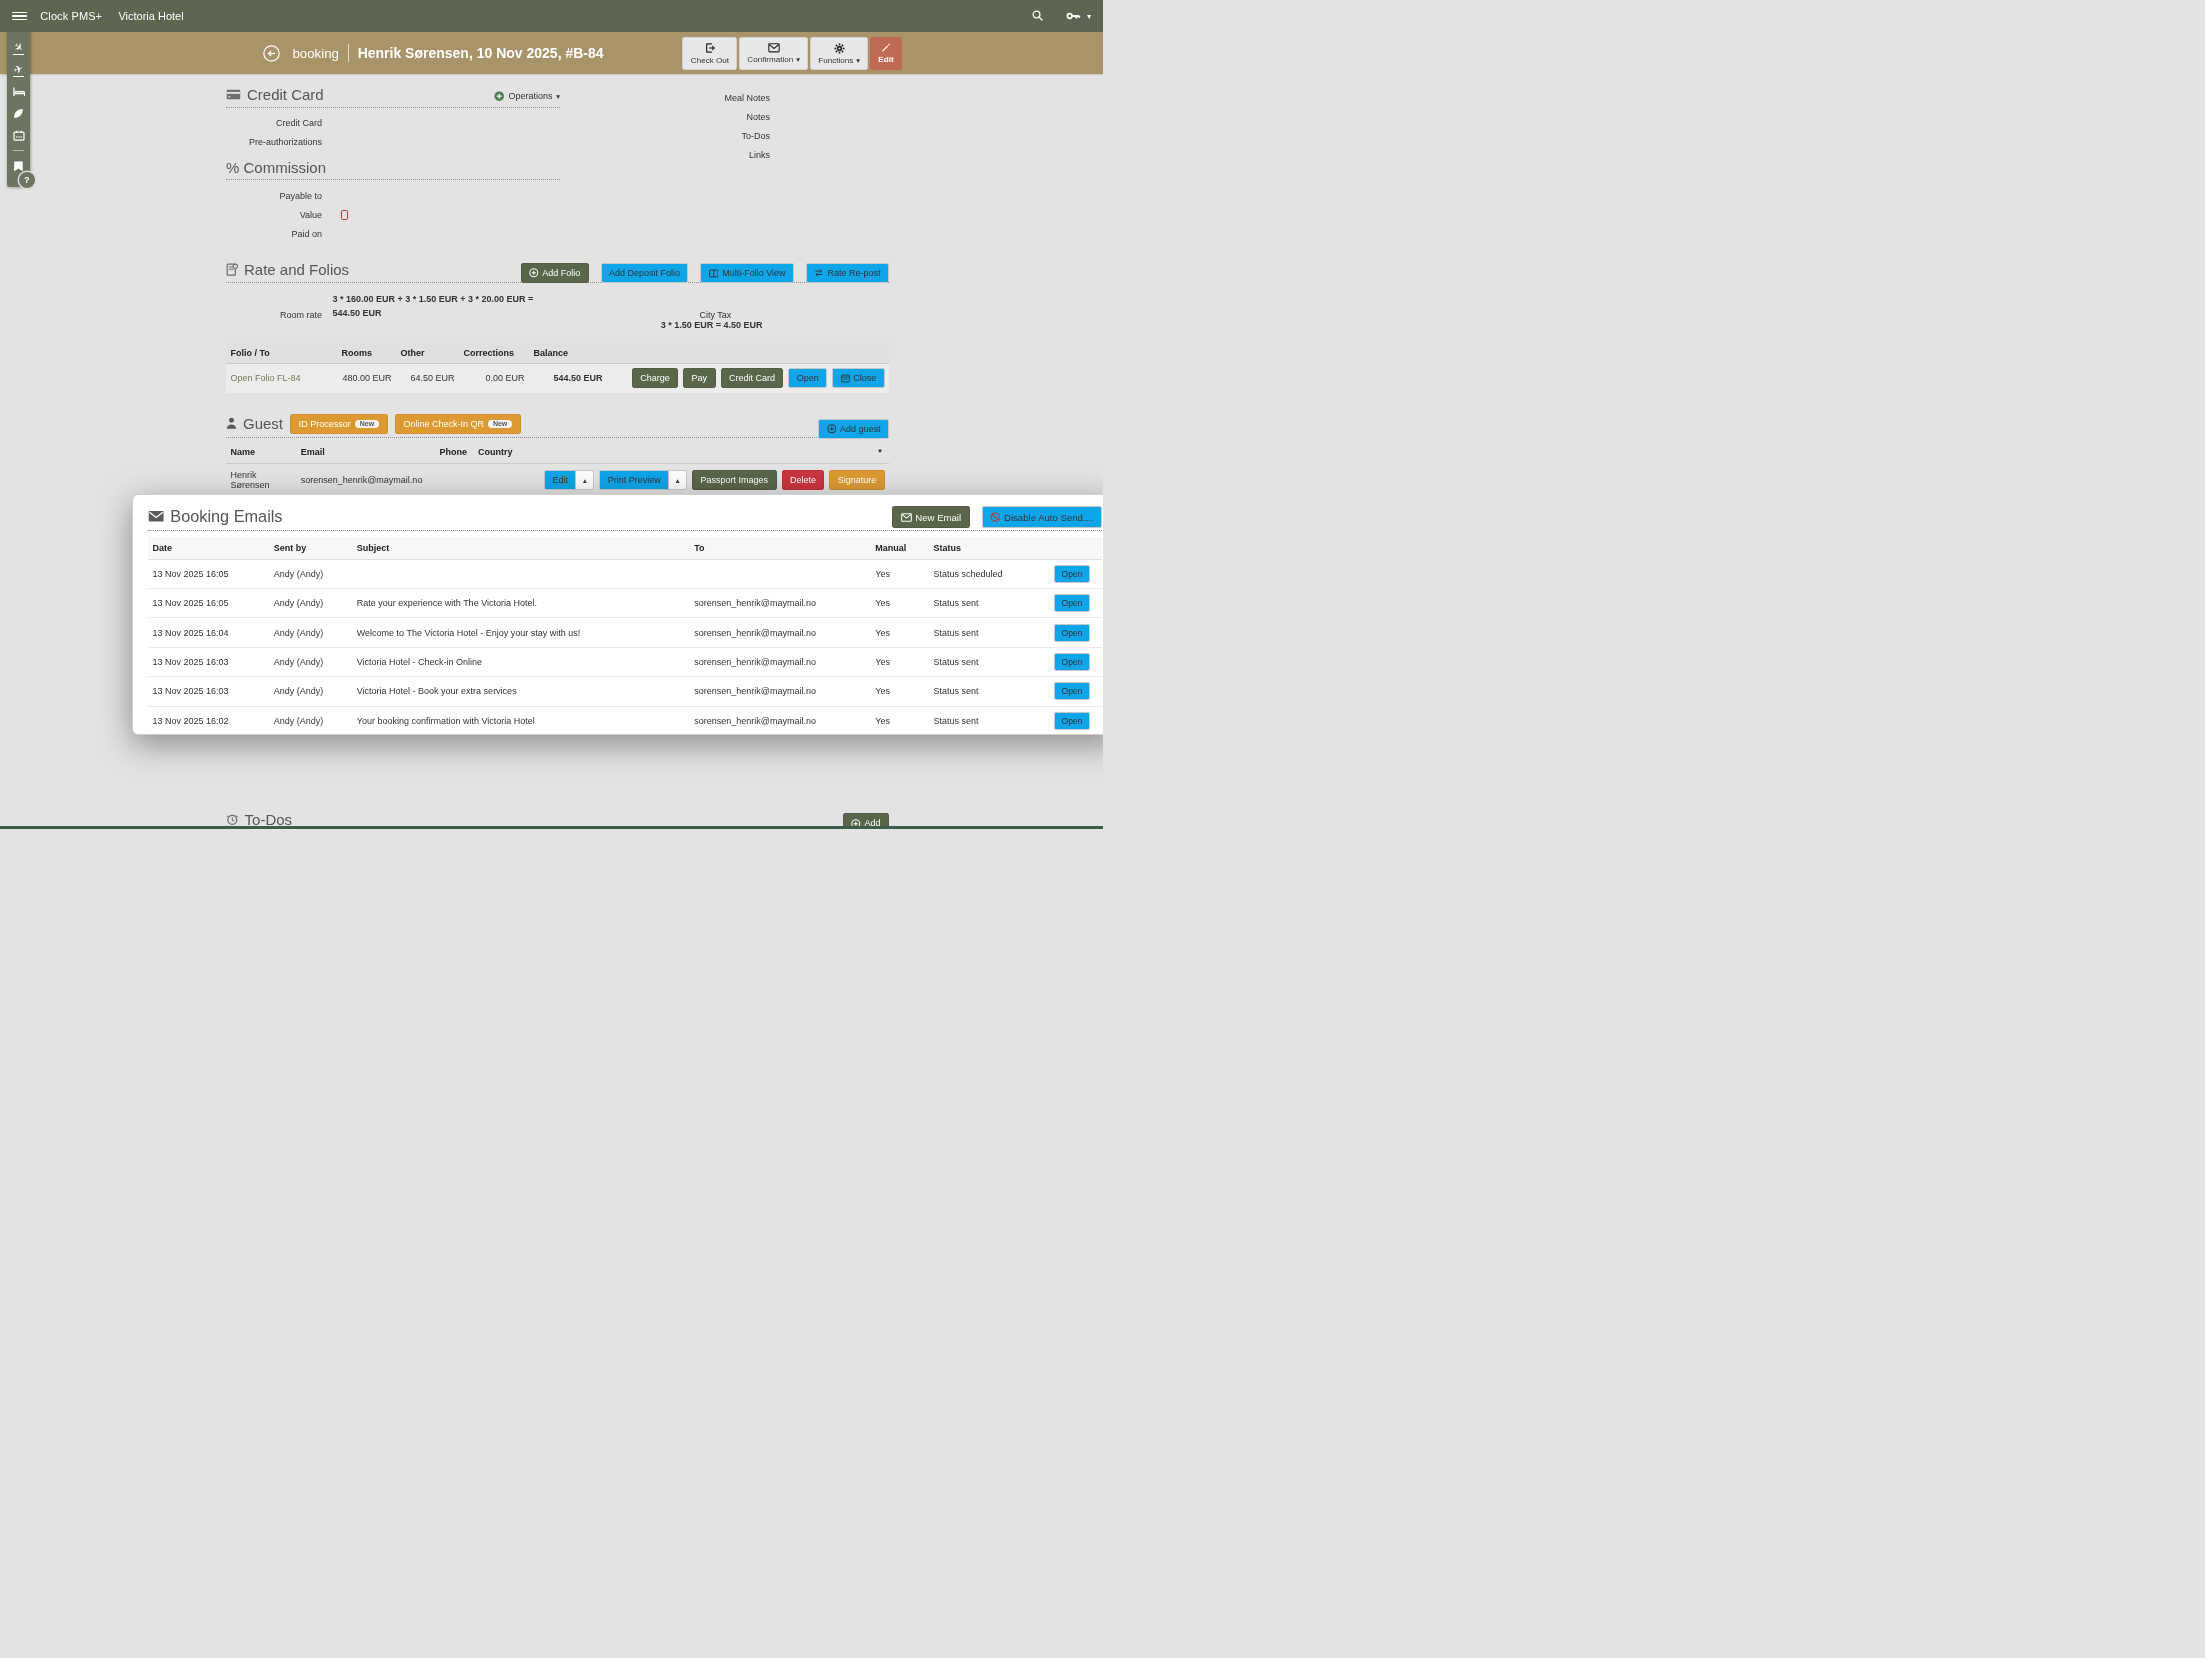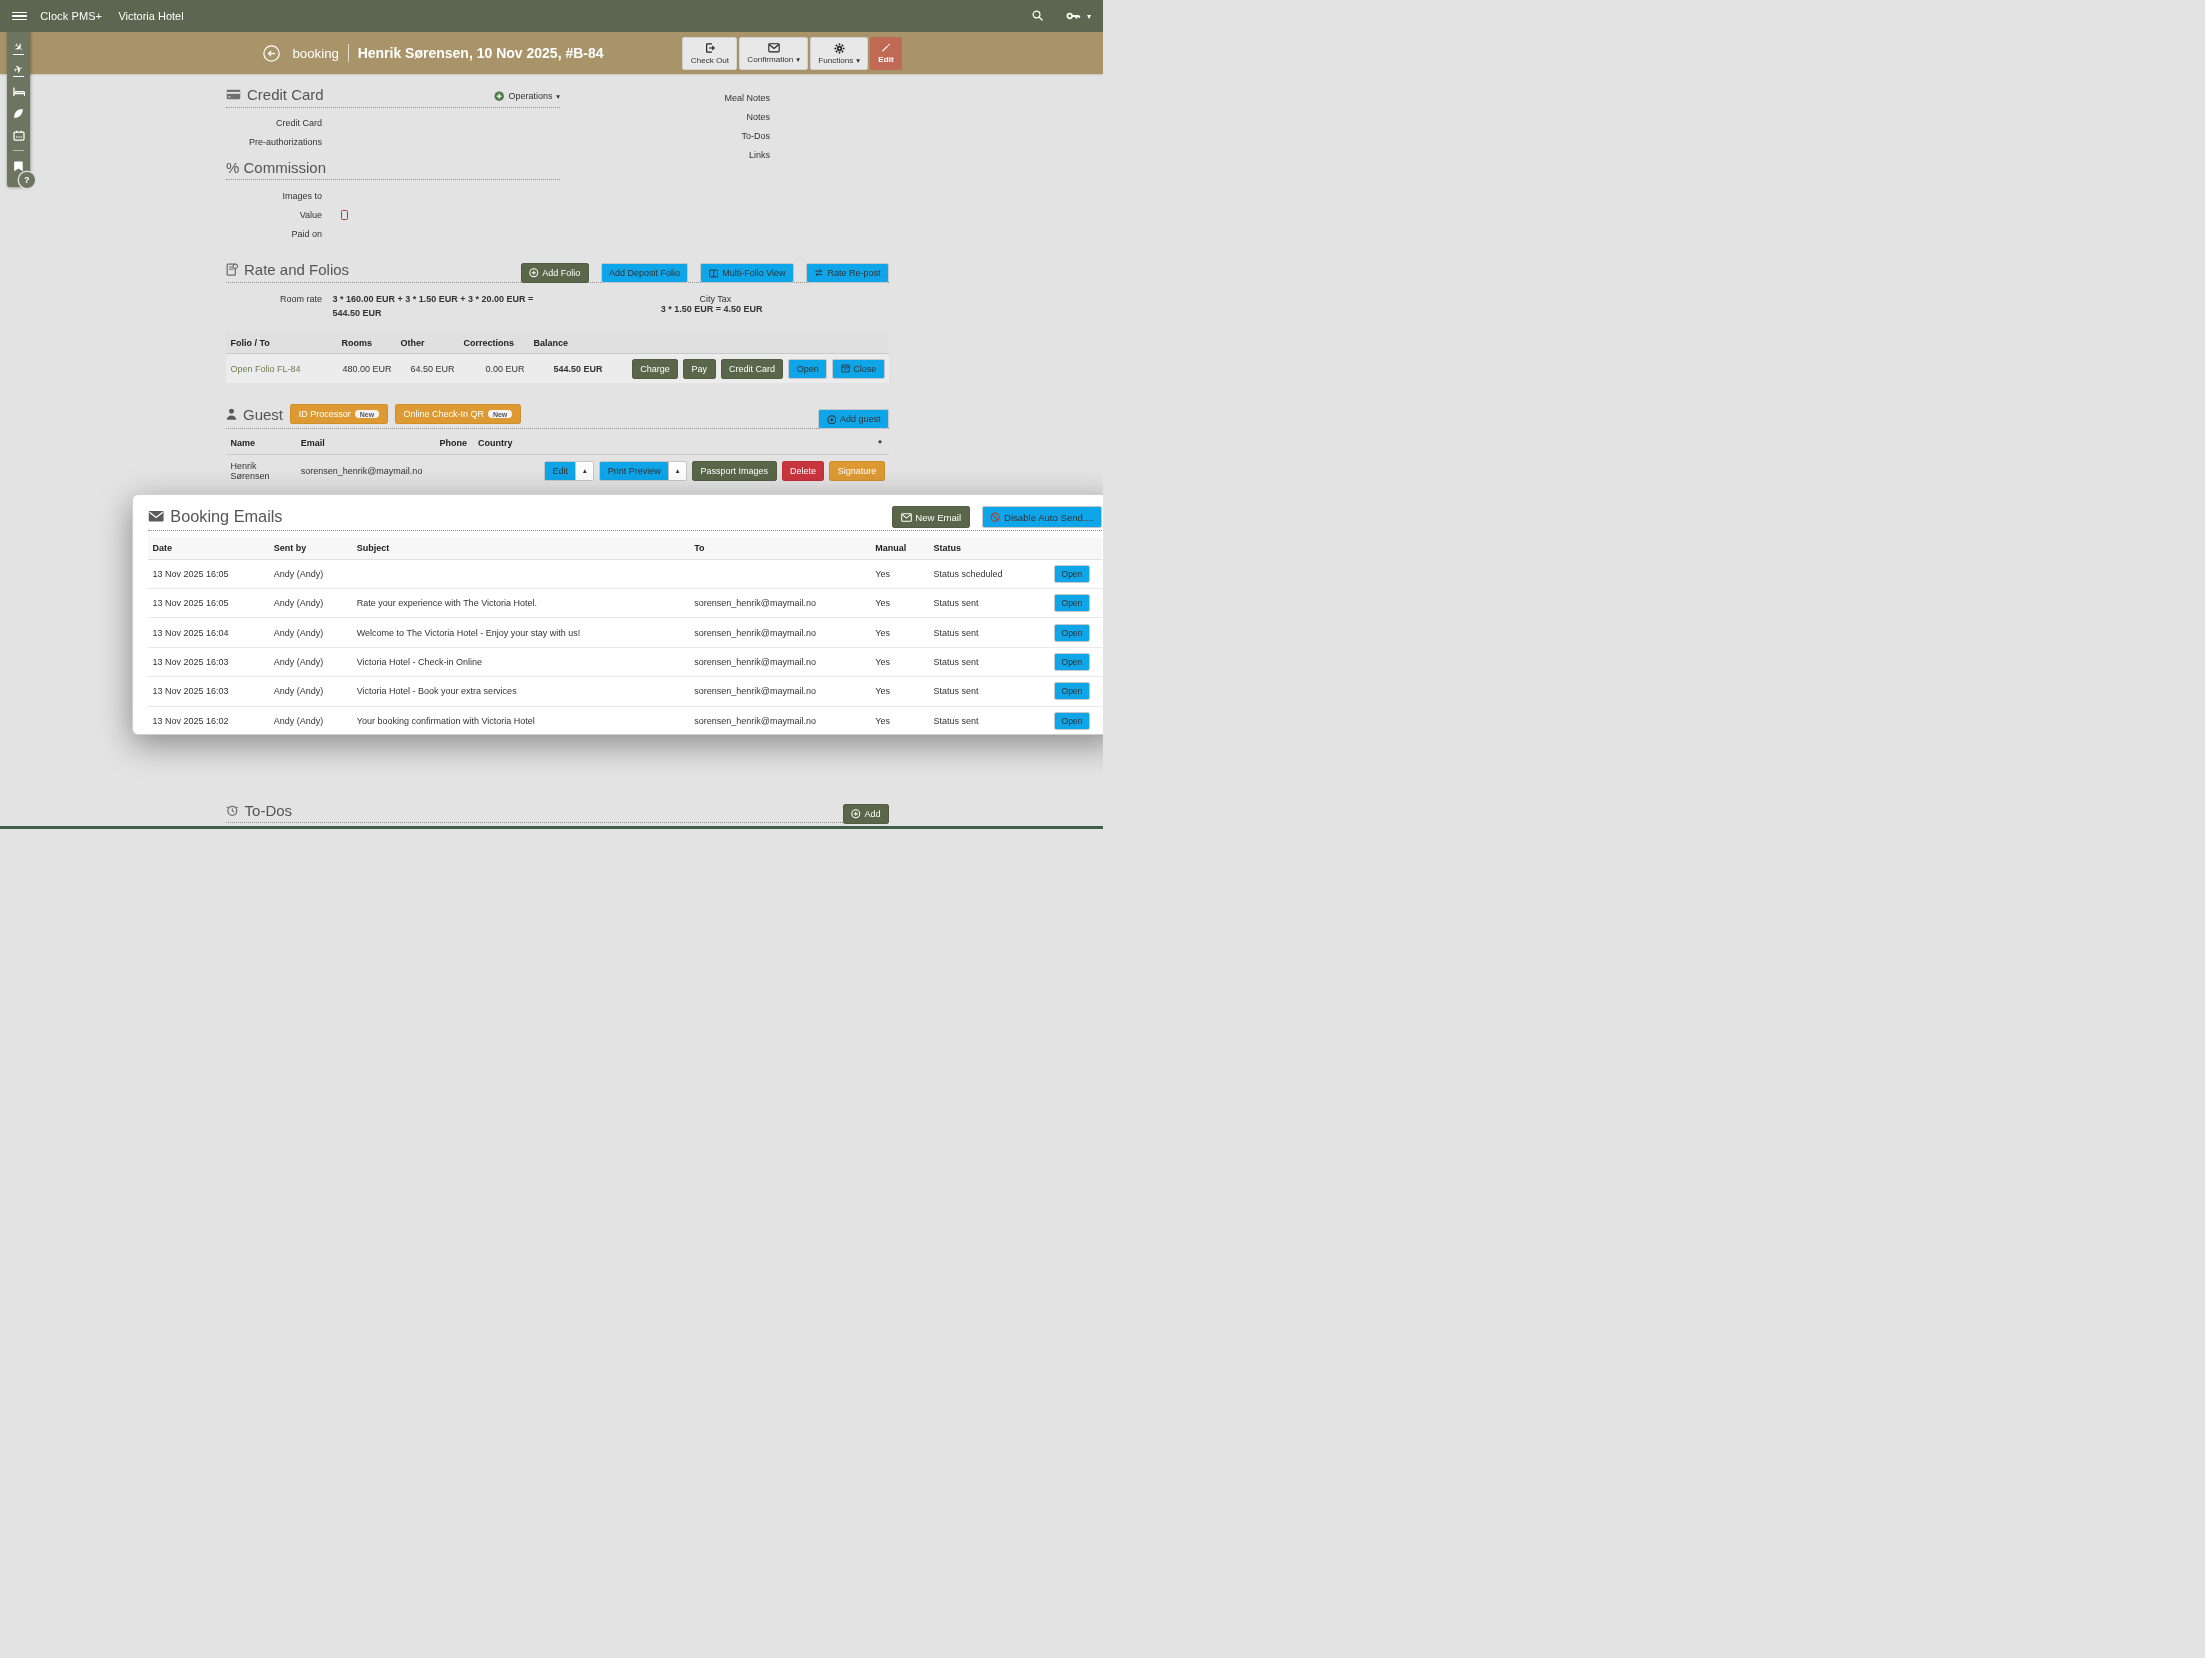--- a/index.html
+++ b/index.html
@@ -62,21 +62,21 @@
          font-size: 9px; padding: 0 7.4px; height: 20px; cursor: pointer; border: 0.7px solid transparent; white-space: nowrap; }
   .btn-olive { background: #5a664a; border-color: #515c42; color: #fff; }
   .btn-white { background: #0ea5e9; border-color: #c7c7c7; color: #333; }
   .btn-orange { background: #dd9a33; border-color: #d08f2b; color: #fff; }
   .btn-red { background: #c9353f; border-color: #bd2f39; color: #fff; }
   .btn-sm { height: 18px; font-size: 8.5px; padding: 0 6.7px; }
   .head-actions { position: absolute; right: 0; bottom: -1.5px; display: flex; gap: 12px; }
   
   .rate-row { display: flex; margin-top: 10.4px; }
   .rate-pair { display: flex; }
-  .rate-pair .flabel { width: 96px; text-align: right; color: #333; padding-top: 0.7px; }
+  .rate-pair .flabel { width: 96px; text-align: right; color: #333; padding-top: 0.7px; margin-top: 16px; }
   .rate-val { margin-left: 10.4px; font-weight: 700; line-height: 1.55; }
   .city-pair { margin-left: 117px; flex-direction: column; }
   .city-pair .flabel { width: 81px; }
   table { border-collapse: collapse; }
   .folio-table { width: 100%; margin-top: 12px; background: #ececec; }
   .folio-table th { font-weight: 700; color: #222; text-align: left; padding: 5.2px 4.4px; border-bottom: 0.7px solid #c9c9c9; background: #e0e0e0; }
   .folio-table td { padding: 4.4px 4.4px; vertical-align: middle; }
   .num { text-align: right; }
   .folio-link { color: #6f7d52; cursor: pointer; }
   .cell-actions { display: flex; gap: 5px; justify-content: flex-end; }
@@ -289,21 +289,21 @@
         <div class="frow">
             <span class="flabel">Pre-authorizations</span>
           </div>
       </div>
 
       <div class="sec-head" style="margin-top:7.4px">
         <span class="sec-title">% Commission</span>
       </div>
       <div style="padding-top:6px">
         <div class="frow">
-            <span class="flabel">Images to</span>
+            <span class="flabel">Payable to</span>
           </div>
         <div class="frow">
             <span class="flabel">Value</span>
             <span class="red-box"></span>
           </div>
         <div class="frow">
             <span class="flabel">Paid on</span>
           </div>
       </div>
     </div>

